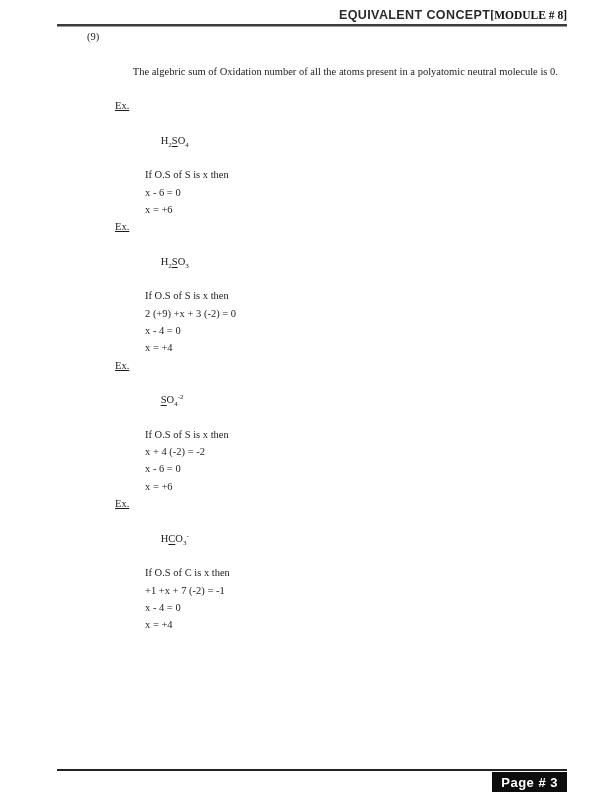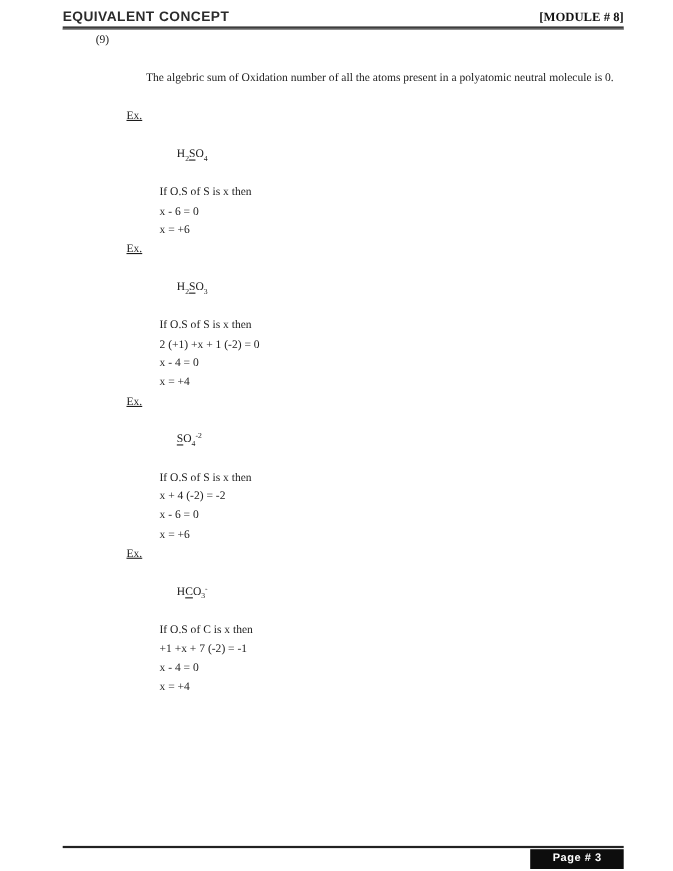--- a/index.html
+++ b/index.html
@@ -1,20 +1,20 @@
 <!DOCTYPE html>
 <html><head>
 <meta charset="utf-8">
 <style>
   html,body{margin:0;padding:0;background:#e8e8e8;}
   .page{position:relative;width:612px;height:792px;background:#ffffff;margin:0 auto;
         font-family:"Liberation Serif",serif;color:#1c1c1c;overflow:hidden;}
   
   .header{position:absolute;top:8px;left:57px;right:45px;display:flex;
-          justify-content:space-between;align-items:baseline;}
+          justify-content:flex-end;align-items:baseline;}
   .header-left{font-family:"Liberation Sans",sans-serif;font-weight:700;
                font-size:12.5px;letter-spacing:.4px;color:#2b2b2b;}
   .header-right{font-weight:700;font-size:11.5px;color:#111;}
   .header-rule{position:absolute;top:24px;left:57px;right:45px;height:2px;
                background:#3c3c3c;border-bottom:1px solid #9a9a9a;}
   
   .content{position:absolute;top:28px;left:57px;width:512px;
            font-size:10.5px;line-height:17.3px;}
   .ln{min-height:17.3px;white-space:pre-wrap;}
   .item-text{position:relative;padding-left:60px;width:512px;box-sizing:border-box;}
@@ -25,22 +25,22 @@
   sub,sup{font-size:7px;line-height:0;}
   sub{vertical-align:-3px;}
   sup{vertical-align:4px;}
   .u{text-decoration:underline;text-underline-offset:1.5px;}
   
   .sec-head{position:relative;padding-left:31px;font-weight:700;font-size:11.3px;
             margin-top:5px;letter-spacing:.2px;word-spacing:2px;}
   
   .footer-rule{position:absolute;left:57px;right:45px;top:769px;height:2px;background:#222;}
   .page-badge{position:absolute;right:45px;top:772px;background:#0d0d0d;color:#fff;
-              font-family:"Liberation Sans",sans-serif;font-weight:700;font-size:10px;
-              line-height:1;padding:4px 20px;letter-spacing:.5px;}
+              font-family:"Liberation Sans",sans-serif;font-weight:700;font-size:13px;
+              line-height:1;padding:4px 9px;letter-spacing:.5px;}
 </style>
 </head>
 <body>
 
 <div class="page">
 
   <div class="header">
     <span class="header-left">EQUIVALENT CONCEPT</span>
     <span class="header-right">[MODULE # 8]</span>
   </div>
@@ -58,21 +58,21 @@
     </div>
     <div class="ln eq">If O.S of S is x then</div>
     <div class="ln eq">x - 6 = 0</div>
     <div class="ln eq">x = +6</div>
 
     <div class="ln ex-row">
       <span class="ex-label">Ex.</span>
       <span><span>H</span><sub>2</sub><span class="u">S</span><span>O</span><sub>3</sub></span>
     </div>
     <div class="ln eq">If O.S of S is x then</div>
-    <div class="ln eq">2 (+1) +x + 1 (-2) = 0</div>
+    <div class="ln eq">2 (+9) +x + 3 (-2) = 0</div>
     <div class="ln eq">x - 4 = 0</div>
     <div class="ln eq">x = +4</div>
 
     <div class="ln ex-row">
       <span class="ex-label">Ex.</span>
       <span><span class="u">S</span><span>O</span><sub>4</sub><sup>-2</sup></span>
     </div>
     <div class="ln eq">If O.S of S is x then</div>
     <div class="ln eq">x + 4 (-2) = -2</div>
     <div class="ln eq">x - 6 = 0</div>

